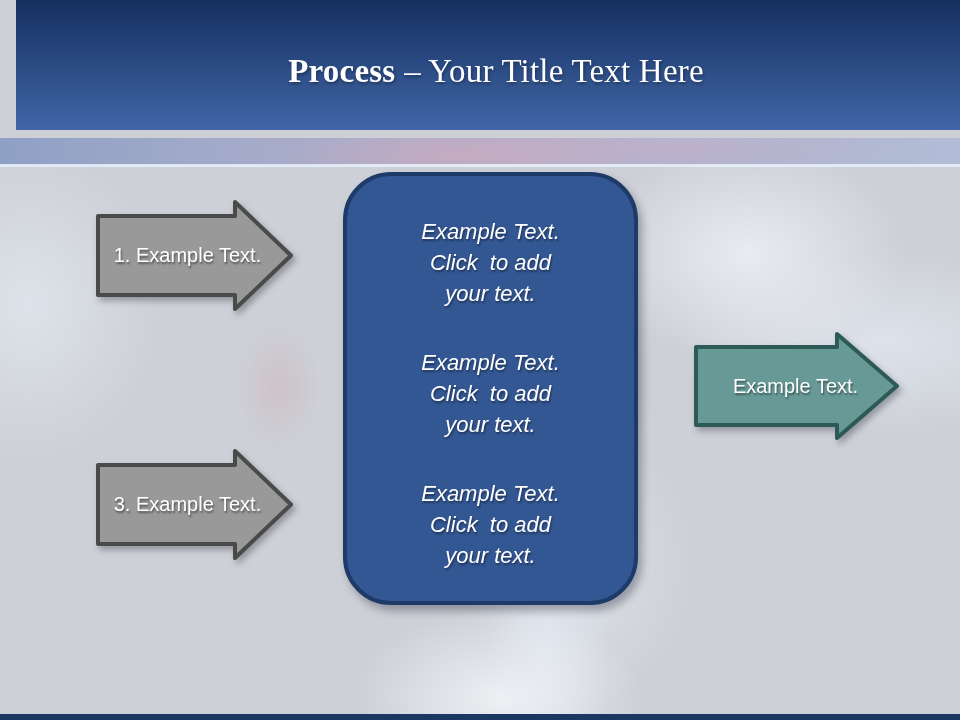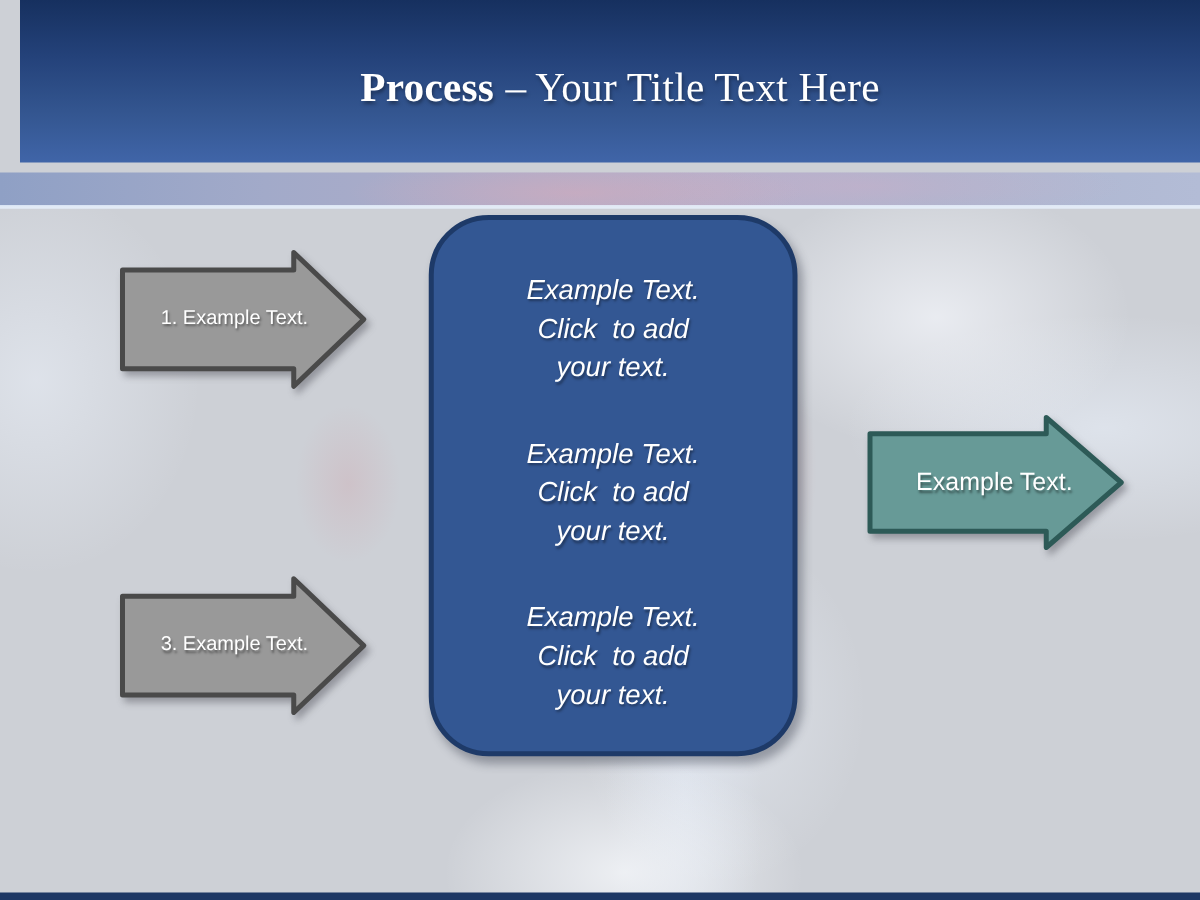--- a/index.html
+++ b/index.html
@@ -79,21 +79,21 @@
     width: 200px; height: 113px;
     z-index: 3;
   }
   .step-arrow svg { filter: drop-shadow(3px 4px 3px rgba(60,60,70,0.40)); }
   .step-label {
     position: absolute; left: 10px; top: 42px;
     width: 165px; height: 28px;
     line-height: 28px;
     text-align: center;
     color: #ffffff;
-    font-size: 16px;
+    font-size: 20px;
     text-shadow: 1px 2px 2px rgba(0,0,0,0.45);
     white-space: nowrap;
   }
 
   
   .center-box {
     position: absolute; left: 343px; top: 172px;
     width: 295px; height: 433px;
     background: #335793;
     border: 4px solid #1e3a68;
@@ -149,21 +149,21 @@
   <div class="bg-art"></div>
 
   <div class="step-arrow" style="top:199px">
     <svg width="200" height="113" viewBox="0 0 200 113">
       <polygon points="3,17 140,17 140,3 196,56.5 140,110 140,96 3,96" fill="#999999" stroke="#4a4a4a" stroke-width="4" stroke-linejoin="round"></polygon>
     </svg>
     <span class="step-label">1. Example Text.</span>
   </div>
 
 
-  <div class="step-arrow" style="top:460px">
+  <div class="step-arrow" style="top:448px">
     <svg width="200" height="113" viewBox="0 0 200 113">
       <polygon points="3,17 140,17 140,3 196,56.5 140,110 140,96 3,96" fill="#999999" stroke="#4a4a4a" stroke-width="4" stroke-linejoin="round"></polygon>
     </svg>
     <span class="step-label">3. Example Text.</span>
   </div>
 
   <div class="center-box">
     <div class="box-block">
       <span class="box-line">Example Text.</span>
       <span class="box-line">Click  to add</span>

